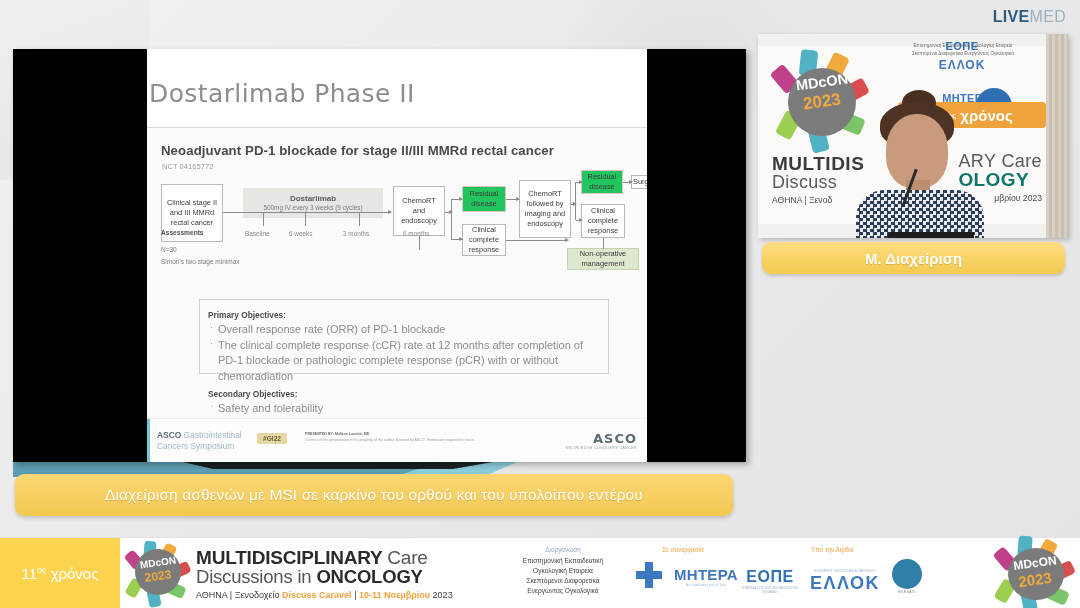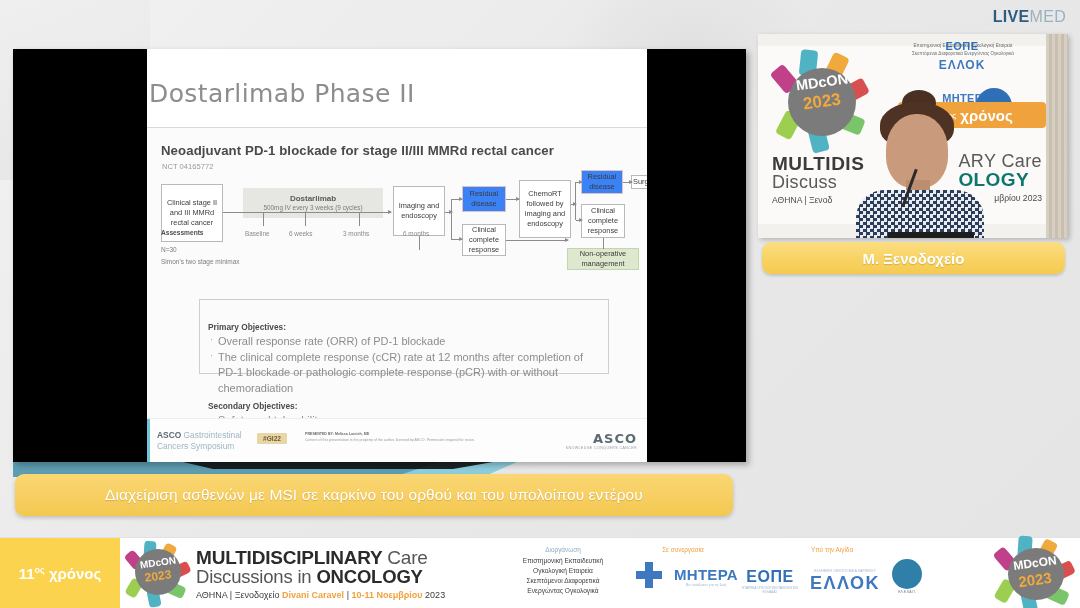--- a/index.html
+++ b/index.html
@@ -36,33 +36,33 @@
   .slide-body{position:absolute;left:0;top:79px;width:500px;height:290px;background:#fbfbfb;}
   .sub-title{position:absolute;left:14px;top:15px;font-size:13.2px;color:#4a4a4a;font-weight:bold;
     letter-spacing:.1px;}
   .nct{position:absolute;left:15px;top:34px;font-size:7.6px;color:#9a9a9a;}
 
   
   .flow{position:absolute;left:0;top:46px;width:500px;height:120px;}
   .fbox{position:absolute;box-sizing:border-box;border:1px solid #b9b9b9;background:#fff;
     display:flex;align-items:center;justify-content:center;text-align:center;
     font-size:7.4px;line-height:1.32;color:#3b3b3b;padding:2px;}
-  .fbox.pink{background:#3b82f6;border-color:#dfc3c3;}
+  .fbox.pink{background:#22c55e;border-color:#dfc3c3;}
   .fbox.green{background:#dde8cf;border-color:#c3d4ae;}
   .fbox.grey{background:#e6e6e2;border:none;color:#5a5a5a;}
   .line{position:absolute;background:#8b8b8b;}
   .tick-lbl{position:absolute;font-size:6.4px;color:#8a8a8a;white-space:nowrap;}
   .assess{position:absolute;font-size:6.6px;color:#4d4d4d;font-weight:bold;}
   .nnote{position:absolute;font-size:6.5px;color:#7d7d7d;white-space:nowrap;}
   .arrow:after{content:"";position:absolute;right:-1px;top:-2.5px;
     border-left:4px solid #8b8b8b;border-top:2.5px solid transparent;border-bottom:2.5px solid transparent;}
 
   
   .obj{position:absolute;left:52px;top:171px;width:410px;height:75px;box-sizing:border-box;
-    border:1px solid #cfcfcf;background:#fbfbfb;padding:22px 8px;}
+    border:1px solid #cfcfcf;background:#fbfbfb;padding:10px 8px;}
   .obj h4{margin:0 0 2px 0;font-size:8.3px;color:#4a4a4a;font-weight:bold;}
   .obj ul{margin:0 0 5px 0;padding-left:10px;list-style:none;}
   .obj li{font-size:11px;color:#8d8d8d;line-height:1.42;position:relative;}
   .obj li:before{content:"\00b7";position:absolute;left:-8px;top:-1px;color:#9d9d9d;font-size:9px;}
 
   
   .asco-band{position:absolute;left:0;top:369px;width:500px;height:44px;background:#fdfdfd;
     border-top:1px solid #eee;}
   .asco-accent{position:absolute;left:0;top:0;width:3px;height:44px;background:#6fc6d9;}
   .asco-l{position:absolute;left:10px;top:11px;font-size:8.4px;line-height:1.25;color:#9fb7c2;}
@@ -143,21 +143,21 @@
     z-index:30;background:linear-gradient(180deg,#fbdd82 0%,#f8d263 55%,#f4ca50 100%);
     box-shadow:0 2px 3px rgba(0,0,0,.16);display:flex;align-items:center;justify-content:center;}
   #speaker-banner span{color:#fff;font-size:15px;font-weight:bold;
     text-shadow:0 1px 1px rgba(150,110,20,.35);}
 
   
   #bottom-bar{position:absolute;left:0;bottom:0;width:1080px;height:70px;background:#fff;
     border-top:1px solid #e2e2e2;z-index:35;}
   .bb-yellow{position:absolute;left:0;top:0;width:120px;height:70px;
     background:#fbd34e;display:flex;align-items:center;justify-content:center;}
-  .bb-yellow span{color:#fff;font-size:15px;font-weight:bold;}
+  .bb-yellow span{color:#fff;font-size:15px;font-weight:normal;}
   .bb-yellow sup{font-size:9px;}
   .bb-badge{position:absolute;left:126px;top:5px;width:64px;height:60px;}
   .bb-badge .disc{position:absolute;left:9px;top:6px;width:46px;height:46px;border-radius:50%;background:#7b7b7b;}
   .bb-badge .t1{position:absolute;left:0;top:14px;width:64px;text-align:center;color:#fff;
     font-size:10px;font-weight:bold;transform:rotate(-8deg);}
   .bb-badge .t2{position:absolute;left:0;top:26px;width:64px;text-align:center;color:#f0a93c;
     font-size:12px;font-weight:bold;transform:rotate(-8deg);}
   .bb-title{position:absolute;left:196px;top:10px;}
   .bb-title .l1{font-size:19px;font-weight:bold;color:#2b2b2b;letter-spacing:-.2px;line-height:1;}
   .bb-title .l1 i{font-style:normal;font-weight:normal;color:#555;}
@@ -209,21 +209,21 @@
 
       <div class="flow">
 
         <div class="fbox" style="left:14px;top:10px;width:62px;height:58px;">Clinical stage II and III MMRd rectal cancer</div>
 
         <div class="fbox grey" style="left:96px;top:14px;width:140px;height:30px;flex-direction:column;">
           <span style="font-weight:bold;font-size:8px;">Dostarlimab</span>
           <span style="font-size:6.4px;color:#7c7c7c;">500mg IV every 3 weeks (9 cycles)</span>
         </div>
 
-        <div class="fbox" style="left:246px;top:12px;width:52px;height:50px;">Imaging and endoscopy</div>
+        <div class="fbox" style="left:246px;top:12px;width:52px;height:50px;">ChemoRT and endoscopy</div>
 
         <div class="fbox pink" style="left:315px;top:12px;width:44px;height:26px;">Residual disease</div>
 
         <div class="fbox" style="left:315px;top:50px;width:44px;height:32px;">Clinical complete response</div>
 
         <div class="fbox" style="left:372px;top:6px;width:52px;height:58px;">ChemoRT followed by imaging and endoscopy</div>
 
         <div class="fbox pink" style="left:434px;top:-4px;width:42px;height:24px;">Residual disease</div>
 
         <div class="fbox" style="left:484px;top:1px;width:30px;height:14px;">Surgery</div>
@@ -353,21 +353,21 @@
     <div class="neck"></div>
     <div class="body"></div>
     <div class="mic"></div>
 
     <div class="lectop"></div>
 
   </div>
 </div>
 
 <div id="speaker-banner">
-  <span>Μ. Ξενοδοχείο</span>
+  <span>Μ. Διαχείριση</span>
 </div>
 
 <div id="bottom-bar">
 
   <div class="bb-yellow">
     <span><span>11</span><sup>ος</sup> <span>χρόνος</span></span>
   </div>
 
   <div class="bb-badge">
     <div class="pill" style="left:2px;top:8px;width:12px;height:18px;background:#c0408a;transform:rotate(-40deg);"></div>
@@ -380,21 +380,21 @@
     <div class="disc"></div>
     <div class="t1">MDcON</div>
     <div class="t2">2023</div>
   </div>
 
   <div class="bb-title">
     <div class="l1"><span>MULTIDISCIPLINARY</span> <i>Care</i></div>
     <div class="l2"><span>Discussions in</span> <b>ONCOLOGY</b></div>
     <div class="l3">
       <span>ΑΘΗΝΑ | Ξενοδοχείο</span>
-      <span class="or">Divani Caravel</span>
+      <span class="or">Discuss Caravel</span>
       <span>|</span>
       <span class="or">10-11 Νοεμβρίου</span>
       <span>2023</span>
     </div>
   </div>
 
   <div class="bb-col" style="left:498px;width:130px;">
     <div class="hd">Διοργάνωση</div>
     <div class="bd" style="white-space:pre-line;">Επιστημονική Εκπαιδευτική
 Ογκολογική Εταιρεία

